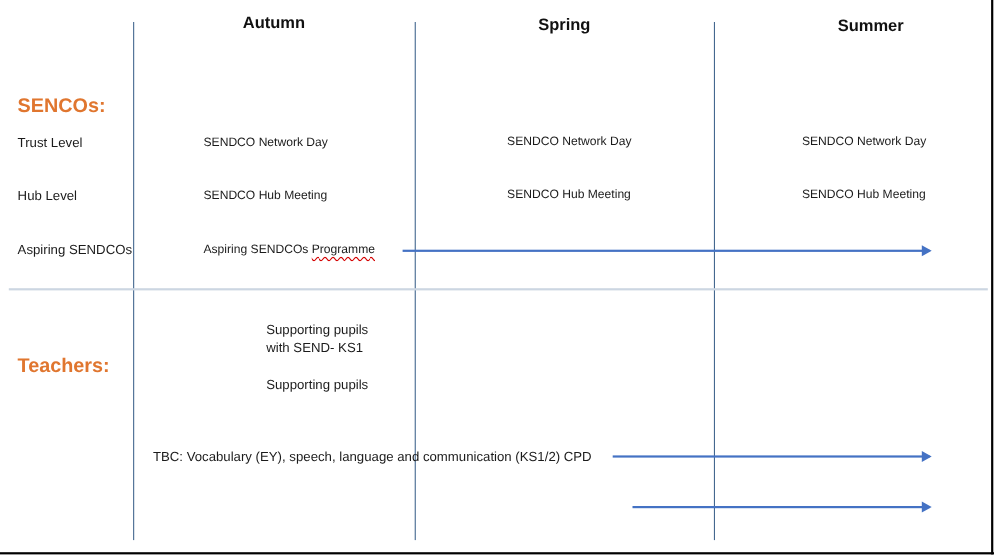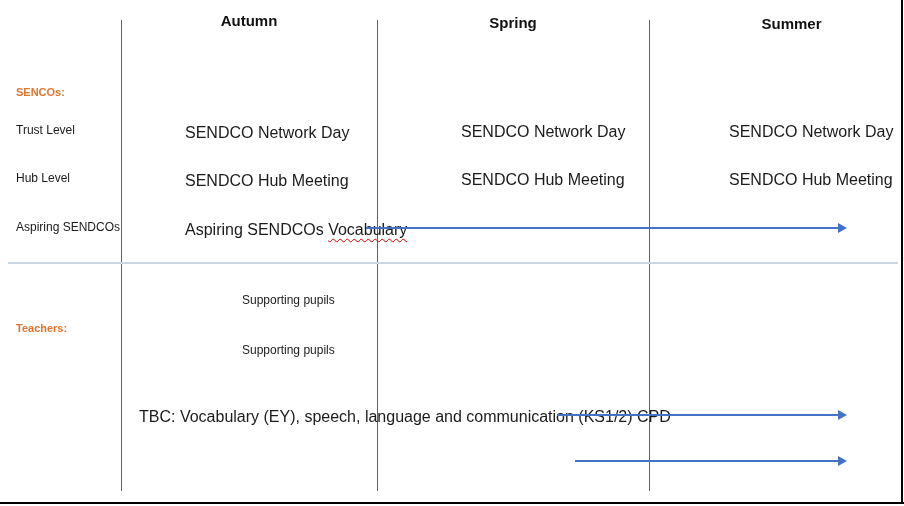--- a/index.html
+++ b/index.html
@@ -58,46 +58,46 @@
   .term-header {
     position: absolute;
     font-size: 15px;
     font-weight: bold;
     text-align: center;
     color: #111;
   }
   .section-label {
     position: absolute;
     left: 16px;
-    font-size: 11px;
+    font-size: 18px;
     font-weight: bold;
     color: var(--accent-orange);
   }
   .row-label {
     position: absolute;
     left: 16px;
     font-size: 12px;
   }
   .event-text {
     position: absolute;
-    font-size: 16px;
+    font-size: 11px;
     white-space: nowrap;
   }
   .course-block {
     position: absolute;
     left: 242px;
     width: 130px;
     text-align: left;
     font-size: 12px;
     line-height: 16px;
   }
   .tbc-text {
     position: absolute;
     left: 139px;
-    font-size: 16px;
+    font-size: 12px;
     white-space: nowrap;
   }
   .misspelled {
     text-decoration: underline;
     text-decoration-style: wavy;
     text-decoration-color: var(--squiggle-red);
     text-decoration-thickness: 1px;
     text-underline-offset: 3px;
   }
   .arrow {
@@ -142,28 +142,29 @@
   <div class="event-text" style="left:461px; top:123px;">SENDCO Network Day</div>
   <div class="event-text" style="left:729px; top:123px;">SENDCO Network Day</div>
 
   <div class="row-label" style="top:171px;">Hub Level</div>
   <div class="event-text" style="left:185px; top:172px;">SENDCO Hub Meeting</div>
   <div class="event-text" style="left:461px; top:171px;">SENDCO Hub Meeting</div>
   <div class="event-text" style="left:729px; top:171px;">SENDCO Hub Meeting</div>
 
   <div class="row-label" style="top:220px;">Aspiring SENDCOs</div>
   <div class="event-text" style="left:185px; top:221px;">
-    <span>Aspiring SENDCOs </span><span class="misspelled">Vocabulary</span>
+    <span>Aspiring SENDCOs </span><span class="misspelled">Programme</span>
   </div>
   <div class="arrow" style="left:366px; top:227px; width:479px;"></div>
 
   <div class="section-label" style="top:290px;margin-top:32px;">Teachers:</div>
 
   <div class="course-block" style="top:292px;">
     <div>Supporting pupils</div>
+    <div>with SEND- KS1</div>
   </div>
   <div class="course-block" style="top:342px;">
     <div>Supporting pupils</div>
   </div>
 
   <div class="tbc-text" style="top:408px;">TBC: Vocabulary (EY), speech, language and communication (KS1/2) CPD</div>
   <div class="arrow" style="left:557px; top:414px; width:288px;"></div>
 
   <div class="arrow" style="left:575px; top:460px; width:270px;"></div>
 

